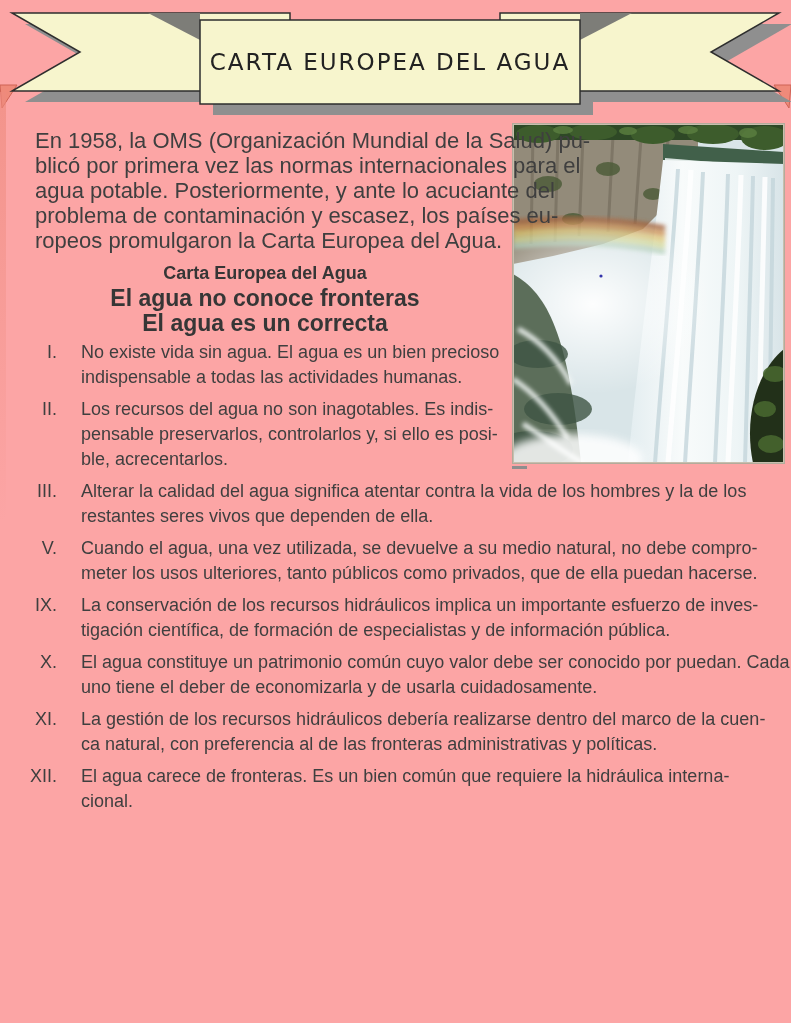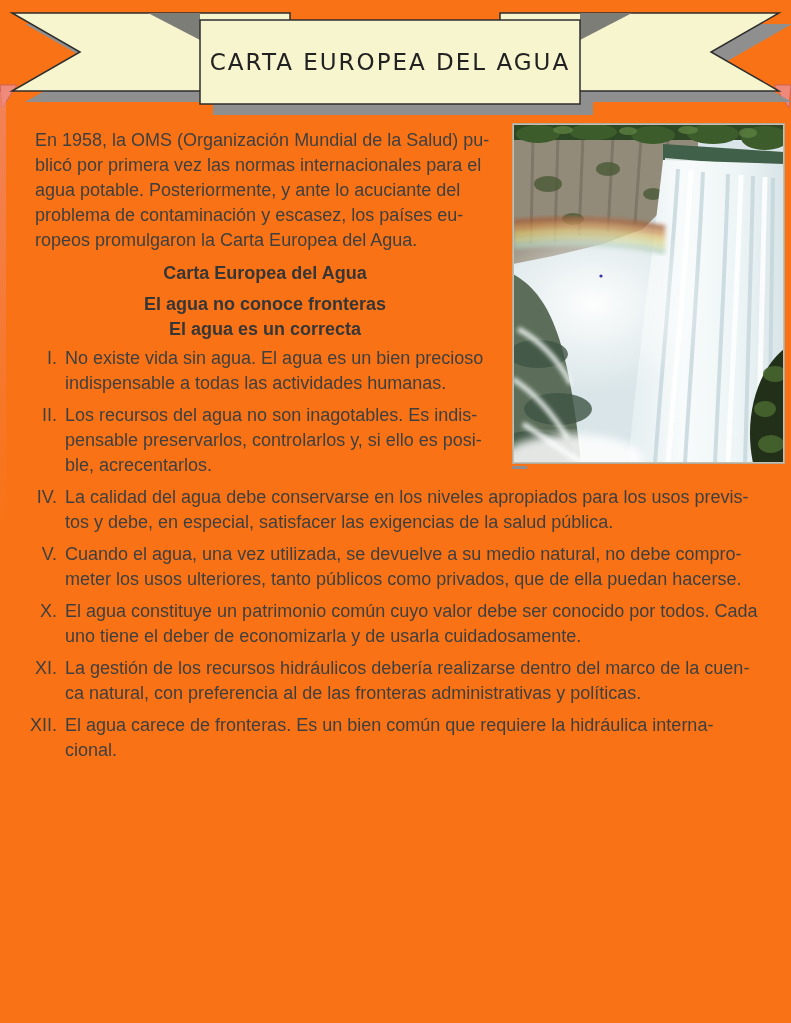--- a/index.html
+++ b/index.html
@@ -1,20 +1,20 @@
 <!DOCTYPE html>
 <html lang="es"><head>
 <meta charset="utf-8">
 <style>
   html,body{margin:0;padding:0;background:#ffffff;}
   .page{
     position:relative;
     width:791px;height:1023px;
     overflow:hidden;
-    background:#f97316;
+    background:#fca5a5;
     font-family:"Liberation Sans",sans-serif;
     color:#3f3f3f;
   }
   
   .banner-wrap{position:absolute;top:0;left:0;width:791px;height:120px;}
   .banner-svg{position:absolute;top:0;left:0;}
   .banner-title{
     position:absolute;left:200px;top:20px;width:380px;height:84px;
     display:flex;align-items:center;justify-content:center;
     font-family:"DejaVu Sans",sans-serif;
@@ -23,33 +23,33 @@
   }
   
   .edge-tint{
     position:absolute;left:0;top:92px;width:6px;height:430px;
     background:linear-gradient(to bottom, rgba(238,138,125,.65), rgba(238,138,125,0));
   }
   
   .content{position:absolute;top:120px;left:0;width:791px;}
   .intro{
     margin:8px 0 0 35px;width:480px;
-    font-size:18px;line-height:25px;white-space:pre;
+    font-size:22px;line-height:25px;white-space:pre;
   }
   .headings{margin:8px 0 0 30px;width:470px;text-align:center;}
   .section-title{font-size:18px;line-height:25px;font-weight:bold;color:#363636;margin:0;}
-  .section-subtitles{margin-top:6px;font-size:18px;line-height:25px;font-weight:bold;color:#363636;}
+  .section-subtitles{font-size:23px;line-height:25px;font-weight:bold;color:#363636;}
   ol.charter{list-style:none;margin:4px 0 0 0;padding:0 0 0 10px;}
   ol.charter li{display:flex;align-items:flex-start;margin-bottom:7px;}
   .numeral{
     flex:0 0 47px;text-align:right;margin-right:8px;
     font-size:18px;line-height:25px;
   }
   .item-text{
-    flex:1 1 auto;font-size:18px;line-height:25px;white-space:pre;
+    flex:1 1 auto;font-size:18px;line-height:25px;white-space:pre;margin-left:16px;
   }
   
   .photo{
     position:absolute;top:123px;left:512px;width:273px;height:341px;
     border:1px solid #b3ab9b;background:#dce8ea;box-sizing:border-box;
   }
   .photo svg{display:block;}
   .photo-dash{
     position:absolute;top:466px;left:512px;width:15px;height:3px;background:#8e8e8e;
   }
@@ -216,32 +216,37 @@
           <span class="item-text">No existe vida sin agua. El agua es un bien precioso
 indispensable a todas las actividades humanas.</span>
         </li>
       <li>
           <span class="numeral">II.</span>
           <span class="item-text">Los recursos del agua no son inagotables. Es indis-
 pensable preservarlos, controlarlos y, si ello es posi-
 ble, acrecentarlos.</span>
         </li>
       <li>
-          <span class="numeral">IV.</span>
-          <span class="item-text">La calidad del agua debe conservarse en los niveles apropiados para los usos previs-
-tos y debe, en especial, satisfacer las exigencias de la salud pública.</span>
+          <span class="numeral">III.</span>
+          <span class="item-text">Alterar la calidad del agua significa atentar contra la vida de los hombres y la de los
+restantes seres vivos que dependen de ella.</span>
         </li>
       <li>
           <span class="numeral">V.</span>
           <span class="item-text">Cuando el agua, una vez utilizada, se devuelve a su medio natural, no debe compro-
 meter los usos ulteriores, tanto públicos como privados, que de ella puedan hacerse.</span>
         </li>
       <li>
+          <span class="numeral">IX.</span>
+          <span class="item-text">La conservación de los recursos hidráulicos implica un importante esfuerzo de inves-
+tigación científica, de formación de especialistas y de información pública.</span>
+        </li>
+      <li>
           <span class="numeral">X.</span>
-          <span class="item-text">El agua constituye un patrimonio común cuyo valor debe ser conocido por todos. Cada
+          <span class="item-text">El agua constituye un patrimonio común cuyo valor debe ser conocido por puedan. Cada
 uno tiene el deber de economizarla y de usarla cuidadosamente.</span>
         </li>
       <li>
           <span class="numeral">XI.</span>
           <span class="item-text">La gestión de los recursos hidráulicos debería realizarse dentro del marco de la cuen-
 ca natural, con preferencia al de las fronteras administrativas y políticas.</span>
         </li>
       <li>
           <span class="numeral">XII.</span>
           <span class="item-text">El agua carece de fronteras. Es un bien común que requiere la hidráulica interna-

